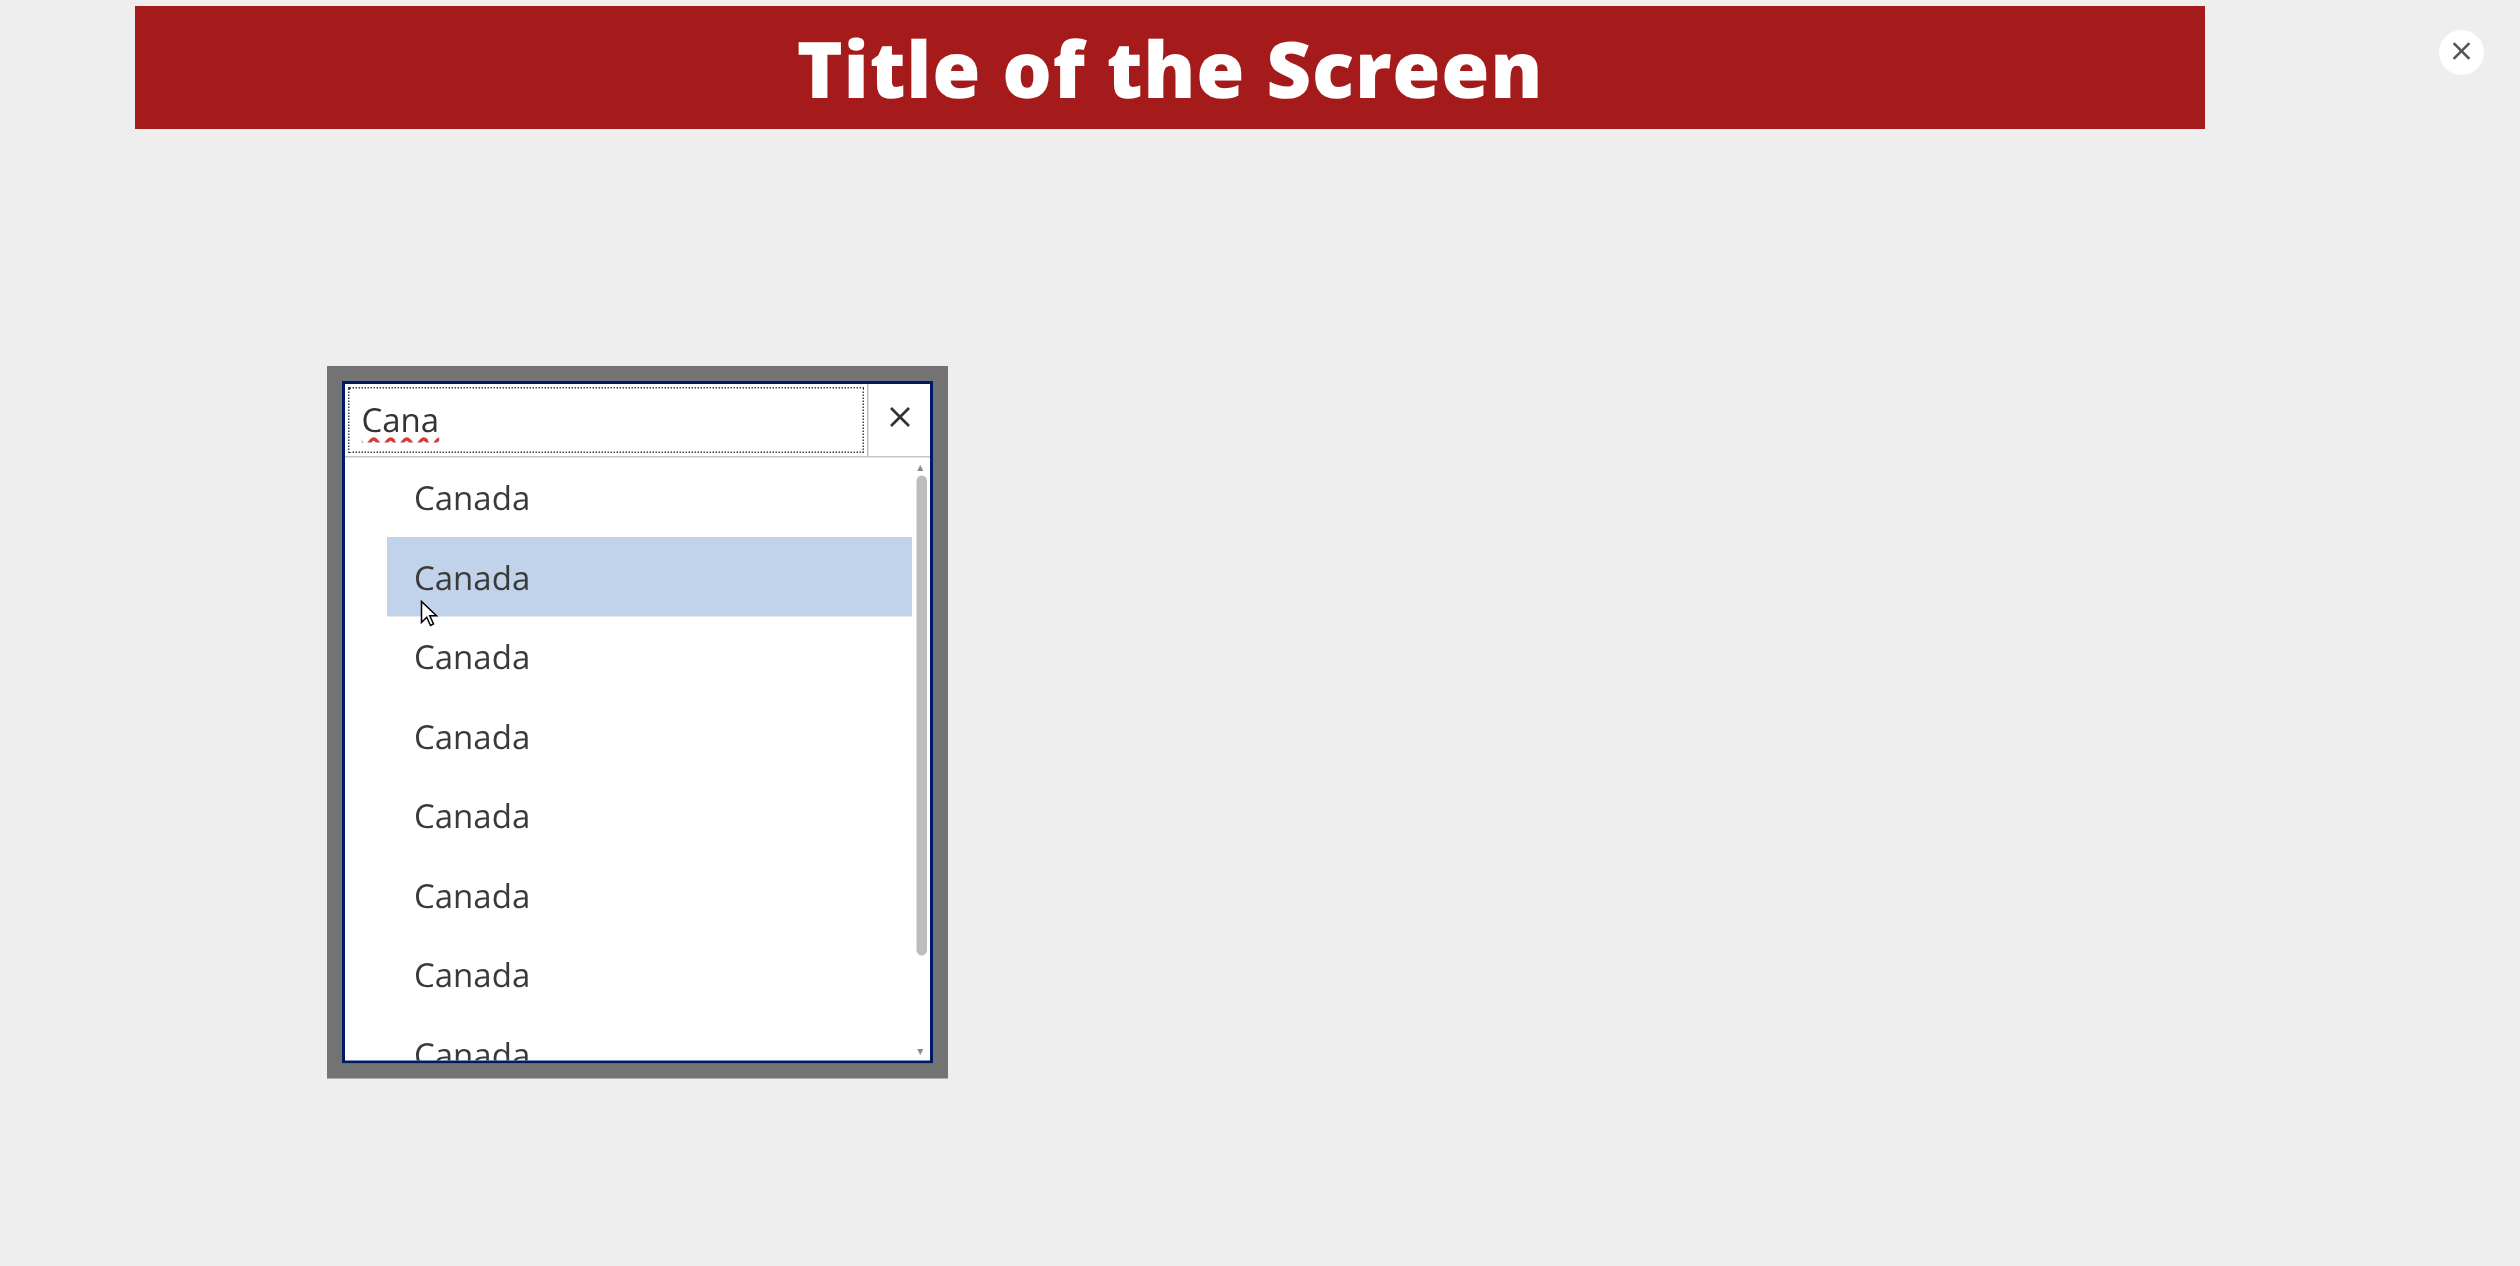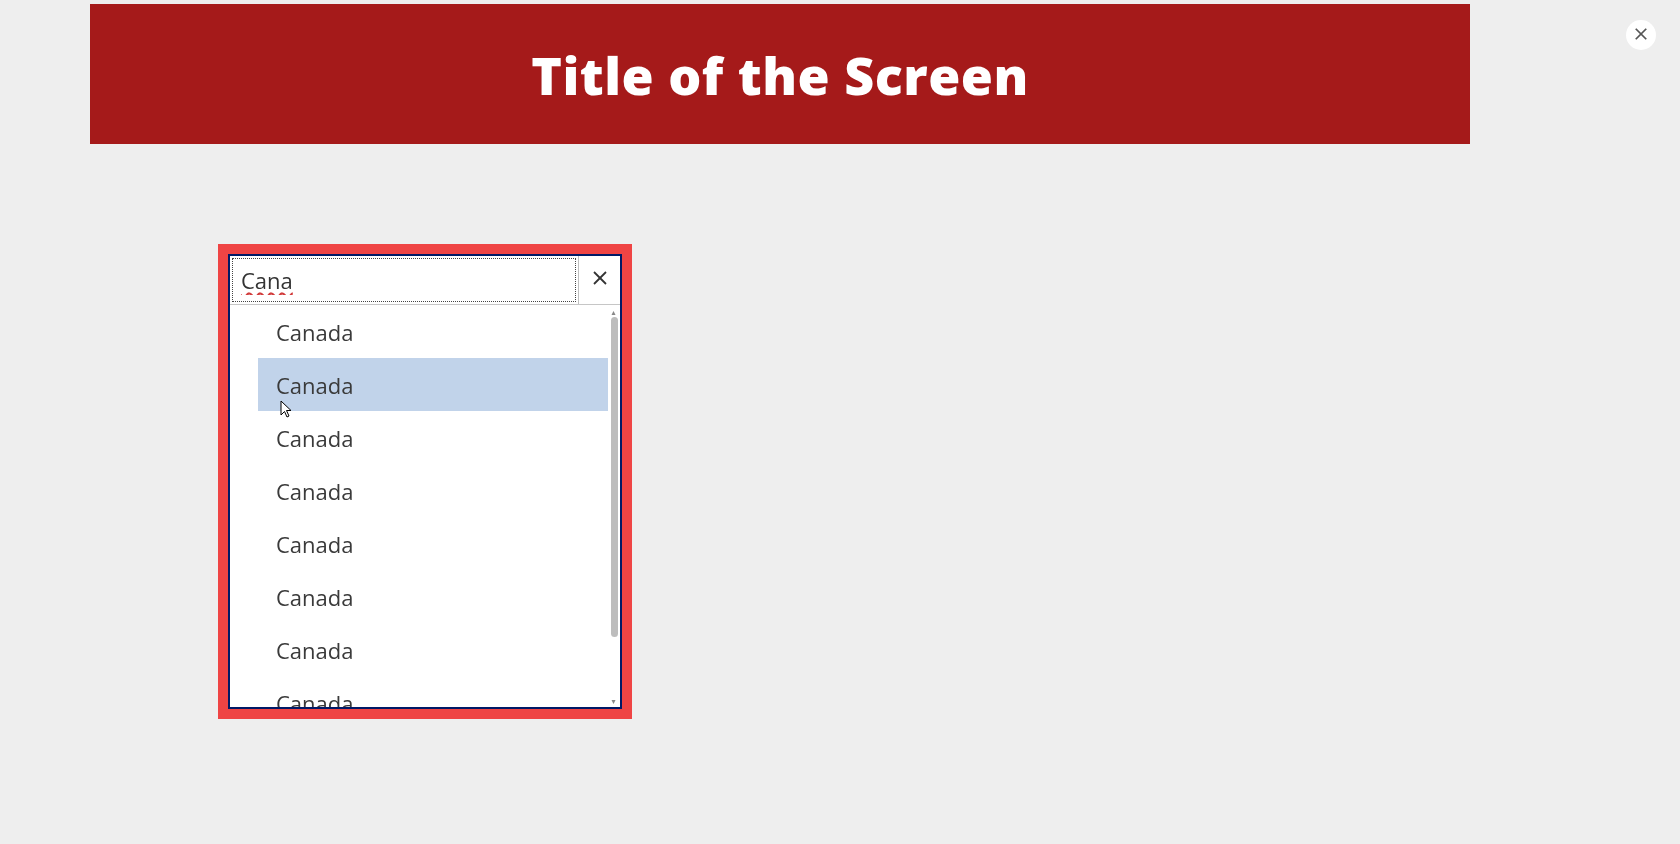--- a/index.html
+++ b/index.html
@@ -18,21 +18,21 @@
     .page-container {
       position: absolute;
       top: 4px;
       left: 90px;
       width: 1380px;
       height: 780px;
       background: #eeeeee;
     }
     .header {
       background: #a51a1a;
-      height: 140px;
+      height: 82px;
       display: flex;
       align-items: center;
       justify-content: center;
     }
     .header-title {
       color: #ffffff;
       font-size: 52px;
       font-weight: 800;
       letter-spacing: 0.5px;
     }
@@ -52,21 +52,21 @@
     }
     .close-button svg {
       width: 14px;
       height: 14px;
     }
     .combobox-outer {
       position: absolute;
       top: 240px;
       left: 128px;
       width: 414px;
-      background: #ef4444;
+      background: #737373;
       padding: 10px;
     }
     .combobox-inner {
       border: 2px solid #001a66;
       background: #ffffff;
       display: flex;
       flex-direction: column;
     }
     .search-row {
       display: flex;

